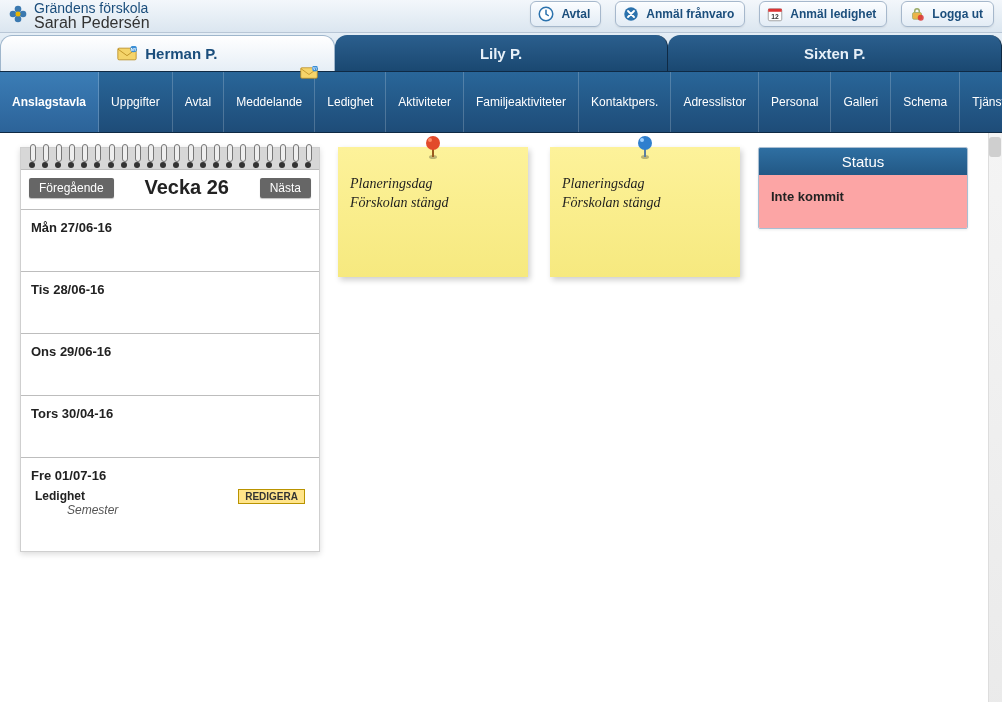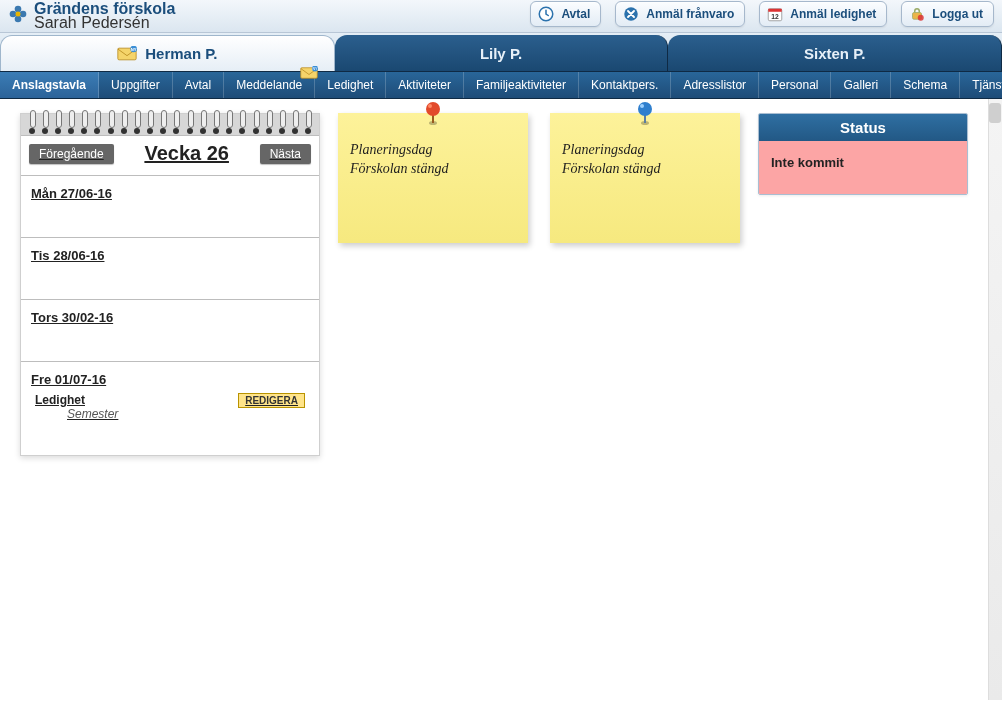--- a/index.html
+++ b/index.html
@@ -7,21 +7,21 @@
   .app { width: 1002px; height: 702px; background: #fff; position: relative; overflow: hidden; }
 
   
   .header {
     height: 33px; background: linear-gradient(#f3f7fb,#dbe6f0);
     border-bottom: 1px solid #b8c6d6; display: flex; align-items: flex-start;
     padding: 0 8px; gap: 14px;
   }
   .brand { display: flex; align-items: center; gap: 6px; }
   .brand-logo { width: 20px; height: 20px; }
-  .brand-text .title { color: #1b4e7c; font-weight: 700; font-size: 16px; line-height: 17px; }
+  .brand-text .title { color: #1b4e7c; font-weight: 400; font-size: 14px; line-height: 17px; }
   .brand-text .sub { color: #333; font-size: 16px; line-height: 11px; }
   .header-spacer { flex: 1; }
   .hbtn {
     display: inline-flex; align-items: center; gap: 6px;
     border: 1px solid #a6b8cc; border-radius: 6px;
     background: linear-gradient(#fbfdff,#e3ecf5);
     padding: 3px 10px 3px 6px; color: #1b4e7c; font-weight: 600;
     font-size: 12px; cursor: pointer; margin-top: 1px;
     box-shadow: 0 1px 0 rgba(255,255,255,.6) inset, 0 1px 2px rgba(0,0,0,.08);
   }
@@ -43,35 +43,35 @@
     border: 1px solid #9fb6cc; border-bottom: none;
   }
   .child-tab .mail { width: 20px; height: 16px; position: relative; }
 
   
   .section-tabs {
     display: flex; align-items: stretch; background: linear-gradient(#296699,#1e4c78);
     border-bottom: 1px solid #0f2a44;
   }
   .stab {
-    padding: 6px 12px; color: #fff; font-size: 12px; cursor: pointer;
+    padding: 23px 12px; color: #fff; font-size: 12px; cursor: pointer;
     border-right: 1px solid rgba(255,255,255,.2); position: relative;
     display: flex; align-items: center; gap: 4px;
   }
   .stab.active { background: linear-gradient(#3b7db6,#2c6399); font-weight: 600; }
   .stab .badge { position: absolute; top: -6px; right: -4px; width: 18px; height: 14px; }
 
   
   .main { position: relative; height: calc(702px - 33px - 39px - 29px); padding: 14px 20px; display: flex; gap: 18px; align-items: flex-start; overflow: auto; }
 
   
   .notepad {
     width: 300px; background: #fff; border: 1px solid #cfcfcf;
     box-shadow: 0 2px 6px rgba(0,0,0,.15);
-    position: relative; padding-bottom: 10px; text-decoration: underline;
+    position: relative; padding-bottom: 10px;
   }
   .spiral { height: 22px; background: #d7d7d7; border-bottom: 1px solid #bdbdbd; display: flex; justify-content: space-around; padding: 2px 4px; }
   .ring { width: 8px; height: 18px; position: relative; }
   .ring::before { content:""; position:absolute; top:-6px; left:2px; width:4px; height:16px; border:1px solid #777; border-radius:4px; background:#eee; }
   .ring::after { content:""; position:absolute; bottom:0; left:1px; width:6px; height:6px; background:#333; border-radius:50%; }
   .wk-row { display: flex; align-items: center; justify-content: space-between; padding: 6px 8px 10px; }
   .wk-title { font-weight: 800; font-size: 20px; color: #222; }
   .navbtn { background: #666; color: #fff; border: none; padding: 3px 10px; font-size: 12px; border-radius: 2px; cursor: pointer; box-shadow: 0 1px 1px rgba(0,0,0,.25); }
   .day { border-top: 1px solid #bdbdbd; padding: 10px 10px 36px; }
   .day.short { padding-bottom: 24px; }
@@ -87,21 +87,21 @@
     width: 190px; height: 130px; background: linear-gradient(#fdf29a,#f6e97f);
     box-shadow: 2px 3px 6px rgba(0,0,0,.2);
     padding: 28px 12px 10px; position: relative;
     font-family: "Comic Sans MS","Segoe Script",cursive; font-size: 14px; color:#1f1f1f;
   }
   .sticky .line { line-height: 1.35; font-style: italic; }
   .pin { position: absolute; top: -14px; left: 50%; transform: translateX(-50%); width: 26px; height: 30px; }
 
   
   .status-panel { width: 210px; border: 1px solid #a9bed2; border-radius: 2px; overflow: hidden; box-shadow: 0 1px 3px rgba(0,0,0,.08); }
-  .status-head { background: linear-gradient(#2f6fa2,#225885); color:#fff; text-align:center; font-weight:700; padding:5px 12px; font-size:15px; }
+  .status-head { background: linear-gradient(#2f6fa2,#225885); color:#fff; text-align:center; font-weight:400; padding:5px 12px; font-size:15px; }
   .status-body { background: #fca5a5; padding: 14px 12px 24px; font-weight:700; font-size:13px; color:#222; }
 
   
   .scroll-hint { position:absolute; right:0; top:0; bottom:0; width:14px; background:linear-gradient(#f4f4f4,#eaeaea); border-left:1px solid #ddd; }
   .scroll-thumb { position:absolute; right:1px; top:4px; width:12px; height:20px; background:#cfcfcf; border-radius:3px; }
 </style>
 </head>
 <body>
 
 <div class="app">
@@ -272,21 +272,24 @@
         <button class="navbtn">Nästa</button>
       </div>
 
       <div class="day">
         <div class="dname">Mån 27/06-16</div>
       </div>
       <div class="day">
         <div class="dname">Tis 28/06-16</div>
       </div>
       <div class="day">
-        <div class="dname">Tors 30/02-16</div>
+        <div class="dname">Ons 29/06-16</div>
+      </div>
+      <div class="day">
+        <div class="dname">Tors 30/04-16</div>
       </div>
       <div class="day short">
         <div class="dname">Fre 01/07-16</div>
         <div class="entry">
           <div class="etext">
             <div class="etitle">Ledighet</div>
             <div class="esub">Semester</div>
           </div>
           <button class="editbtn">REDIGERA</button>
         </div>

